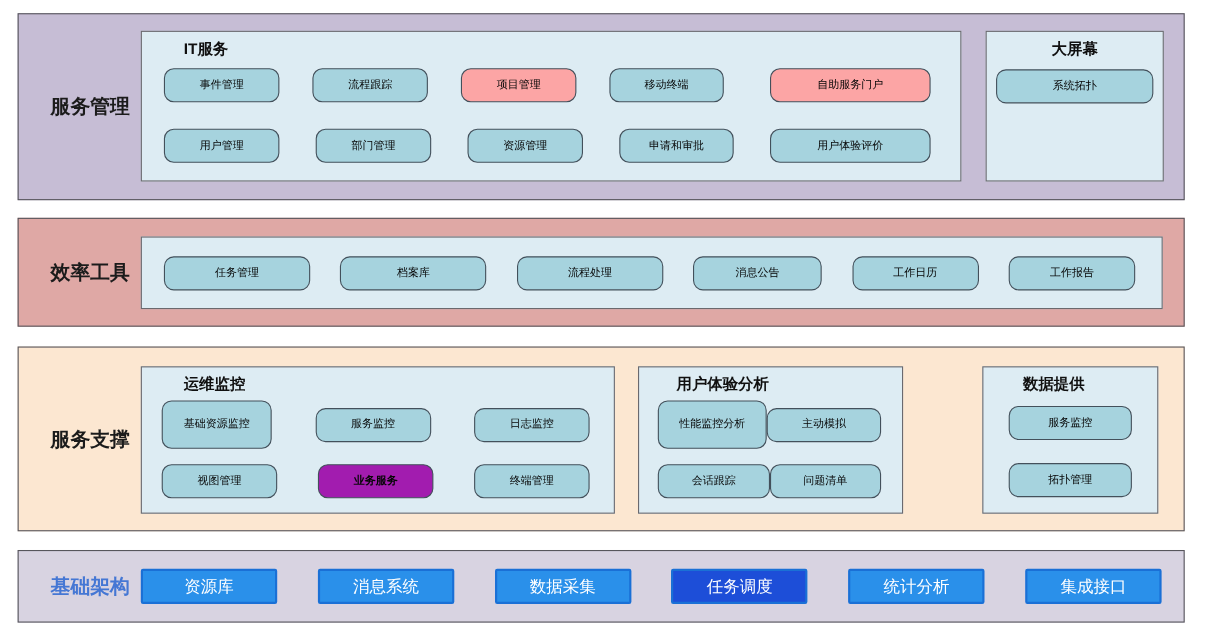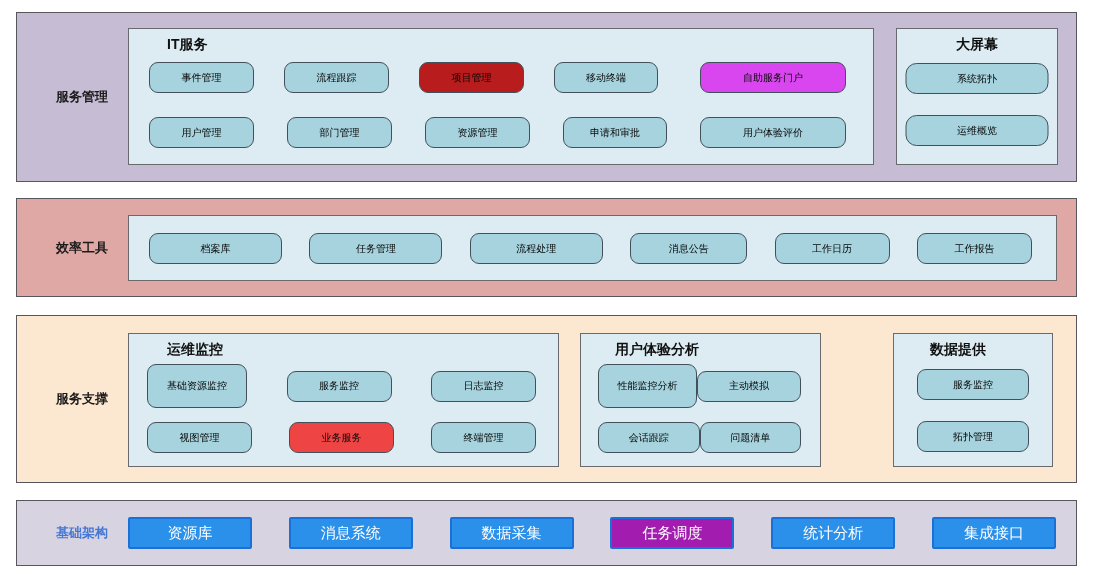--- a/index.html
+++ b/index.html
@@ -12,21 +12,21 @@
     position:absolute; left:16px; width:1061px;
     border:1.5px solid #57565c; box-sizing:border-box;
   }
   #band1 { top:12px;  height:170px; }
   #band2 { top:198px; height:99px;  }
   #band3 { top:315px; height:168px; }
   #band4 { top:500px; height:66px;  }
   .band-label {
     position:absolute; left:16px; width:98px; top:50%;
     transform:translateY(-50%); text-align:center;
-    font-size:13px; font-weight:600; color:#1b1b1b;
+    font-size:18px; font-weight:600; color:#1b1b1b;
   }
   #band4 .band-label { font-weight:600; }
   .panel {
     position:absolute; border:1px solid #6a696e; box-sizing:border-box;
   }
   .panel-title {
     position:absolute; top:7px; font-size:14px; font-weight:600; color:#101010;
   }
   .panel-title.centered { left:0; right:0; text-align:center; }
   .row {
@@ -36,21 +36,21 @@
   .chip {
     display:flex; align-items:center; justify-content:center;
     border:1px solid #43505b; border-radius:9px;
     font-size:10px; color:#060606; box-sizing:border-box;
     text-align:center; line-height:1.2; word-break:break-all;
     padding:0 9px; height:31px;
   }
   .chip.tall { height:44px; }
   .w100 { width:100px; } .w104 { width:104px; } .w105 { width:105px; }
   .w112 { width:112px; } .w115 { width:115px; } .w117 { width:117px; }
-  .w118 { width:143px;border-radius:11px; } .w133 { width:133px; } .w146 { width:146px; }
+  .w118 { width:143px; } .w133 { width:133px; } .w146 { width:146px; }
   .chip.centered-abs { position:absolute; left:50%; transform:translateX(-50%); }
   .infra-btn {
     display:flex; align-items:center; justify-content:center;
     width:124px; height:32px; box-sizing:border-box;
     border-radius:2px; color:#ffffff; font-size:15px;
   }
   
   #it-row1 { top:33px; left:20px; right:27px; height:31px; }
   #it-row2 { top:88px; left:20px; right:27px; height:31px; }
   
@@ -73,67 +73,66 @@
 <div id="stage">
 
   <div class="band" id="band1" style="background: rgb(198, 189, 213);">
     <div class="band-label">服务管理</div>
 
     <div class="panel" id="panel-it" style="left: 111px; top: 15px; width: 746px; height: 137px; background: rgb(221, 236, 243);">
       <div class="panel-title" style="left:38px;">IT服务</div>
       <div class="row" id="it-row1">
         <div class="chip w105" style="background: rgb(166, 211, 222); border-color: rgb(67, 80, 91);">事件管理</div>
         <div class="chip w105" style="background: rgb(166, 211, 222); border-color: rgb(67, 80, 91);">流程跟踪</div>
-        <div class="chip w105" style="background: #b91c1c; border-color: rgb(67, 80, 91);">项目管理</div>
+        <div class="chip w105" style="background: #fca5a5; border-color: rgb(67, 80, 91);">项目管理</div>
         <div class="chip w104" style="background: rgb(166, 211, 222); border-color: rgb(67, 80, 91);">移动终端</div>
-        <div class="chip w146" style="background: #d946ef; border-color: rgb(67, 80, 91); margin-left: 12px;">自助服务门户</div>
+        <div class="chip w146" style="background: #fca5a5; border-color: rgb(67, 80, 91); margin-left: 12px;">自助服务门户</div>
       </div>
       <div class="row" id="it-row2">
         <div class="chip w105" style="background: rgb(166, 211, 222); border-color: rgb(67, 80, 91);">用户管理</div>
         <div class="chip w105" style="background: rgb(166, 211, 222); border-color: rgb(67, 80, 91);">部门管理</div>
         <div class="chip w105" style="background: rgb(166, 211, 222); border-color: rgb(67, 80, 91);">资源管理</div>
         <div class="chip w104" style="background: rgb(166, 211, 222); border-color: rgb(67, 80, 91);">申请和审批</div>
         <div class="chip w146" style="background: rgb(166, 211, 222); border-color: rgb(67, 80, 91);">用户体验评价</div>
       </div>
     </div>
 
     <div class="panel" id="panel-bigscreen" style="left: 879px; top: 15px; width: 162px; height: 137px; background: rgb(221, 236, 243);">
       <div class="panel-title centered">大屏幕</div>
       <div class="chip w118 centered-abs" id="big-chip1" style="background: rgb(166, 211, 222); border-color: rgb(67, 80, 91);">系统拓扑</div>
-      <div class="chip w118 centered-abs" id="big-chip2" style="background: rgb(166, 211, 222); border-color: rgb(67, 80, 91);">运维概览</div>
     </div>
   </div>
 
   <div class="band" id="band2" style="background: rgb(223, 168, 165);">
     <div class="band-label">效率工具</div>
     <div class="panel" id="panel-eff" style="left: 111px; top: 16px; width: 929px; height: 66px; background: rgb(221, 236, 243);">
       <div class="row" id="eff-row">
+        <div class="chip w133" style="background: rgb(166, 211, 222); border-color: rgb(67, 80, 91);">任务管理</div>
         <div class="chip w133" style="background: rgb(166, 211, 222); border-color: rgb(67, 80, 91);">档案库</div>
-        <div class="chip w133" style="background: rgb(166, 211, 222); border-color: rgb(67, 80, 91);">任务管理</div>
         <div class="chip w133" style="background: rgb(166, 211, 222); border-color: rgb(67, 80, 91);">流程处理</div>
         <div class="chip w117" style="background: rgb(166, 211, 222); border-color: rgb(67, 80, 91);">消息公告</div>
         <div class="chip w115" style="background: rgb(166, 211, 222); border-color: rgb(67, 80, 91);">工作日历</div>
         <div class="chip w115" style="background: rgb(166, 211, 222); border-color: rgb(67, 80, 91);">工作报告</div>
       </div>
     </div>
   </div>
 
   <div class="band" id="band3" style="background: rgb(252, 231, 209);">
     <div class="band-label">服务支撑</div>
 
     <div class="panel" id="panel-ops" style="left: 111px; top: 17px; width: 431px; height: 134px; background: rgb(221, 236, 243);">
       <div class="panel-title" style="left:38px;">运维监控</div>
       <div class="row" id="ops-row1">
         <div class="chip tall w100" style="background: rgb(166, 211, 222); border-color: rgb(67, 80, 91);">基础资源监控</div>
         <div class="chip w105" style="background: rgb(166, 211, 222); border-color: rgb(67, 80, 91);">服务监控</div>
         <div class="chip w105" style="background: rgb(166, 211, 222); border-color: rgb(67, 80, 91);">日志监控</div>
       </div>
       <div class="row" id="ops-row2">
         <div class="chip w105" style="background: rgb(166, 211, 222); border-color: rgb(67, 80, 91);">视图管理</div>
-        <div class="chip w105" style="background: #ef4444; border-color: rgb(67, 80, 91);">业务服务</div>
+        <div class="chip w105" style="background: #a21caf; border-color: rgb(67, 80, 91); font-weight: bold;">业务服务</div>
         <div class="chip w105" style="background: rgb(166, 211, 222); border-color: rgb(67, 80, 91);">终端管理</div>
       </div>
     </div>
 
     <div class="panel" id="panel-ux" style="left: 563px; top: 17px; width: 241px; height: 134px; background: rgb(221, 236, 243);">
       <div class="panel-title" style="left:34px;">用户体验分析</div>
       <div class="row" id="ux-row1">
         <div class="chip tall w100" style="background: rgb(166, 211, 222); border-color: rgb(67, 80, 91);">性能监控分析</div>
         <div class="chip w105" style="background: rgb(166, 211, 222); border-color: rgb(67, 80, 91);">主动模拟</div>
       </div>
@@ -149,19 +148,19 @@
       <div class="chip w112 centered-abs" id="data-chip2" style="background: rgb(166, 211, 222); border-color: rgb(67, 80, 91);">拓扑管理</div>
     </div>
   </div>
 
   <div class="band" id="band4" style="background: rgb(216, 211, 225);">
     <div class="band-label" id="infra-label" style="color: rgb(69, 119, 212);">基础架构</div>
     <div id="infra-row">
       <div class="infra-btn" style="background: rgb(42, 144, 234); border: 2px solid rgb(26, 112, 214);">资源库</div>
       <div class="infra-btn" style="background: rgb(42, 144, 234); border: 2px solid rgb(26, 112, 214);">消息系统</div>
       <div class="infra-btn" style="background: rgb(42, 144, 234); border: 2px solid rgb(26, 112, 214);">数据采集</div>
-      <div class="infra-btn" style="background: #a21caf; border: 2px solid rgb(26, 112, 214);">任务调度</div>
+      <div class="infra-btn" style="background: #1d4ed8; border: 2px solid rgb(26, 112, 214);">任务调度</div>
       <div class="infra-btn" style="background: rgb(42, 144, 234); border: 2px solid rgb(26, 112, 214);">统计分析</div>
       <div class="infra-btn" style="background: rgb(42, 144, 234); border: 2px solid rgb(26, 112, 214);">集成接口</div>
     </div>
   </div>
 
 </div>
 
 </body></html>

